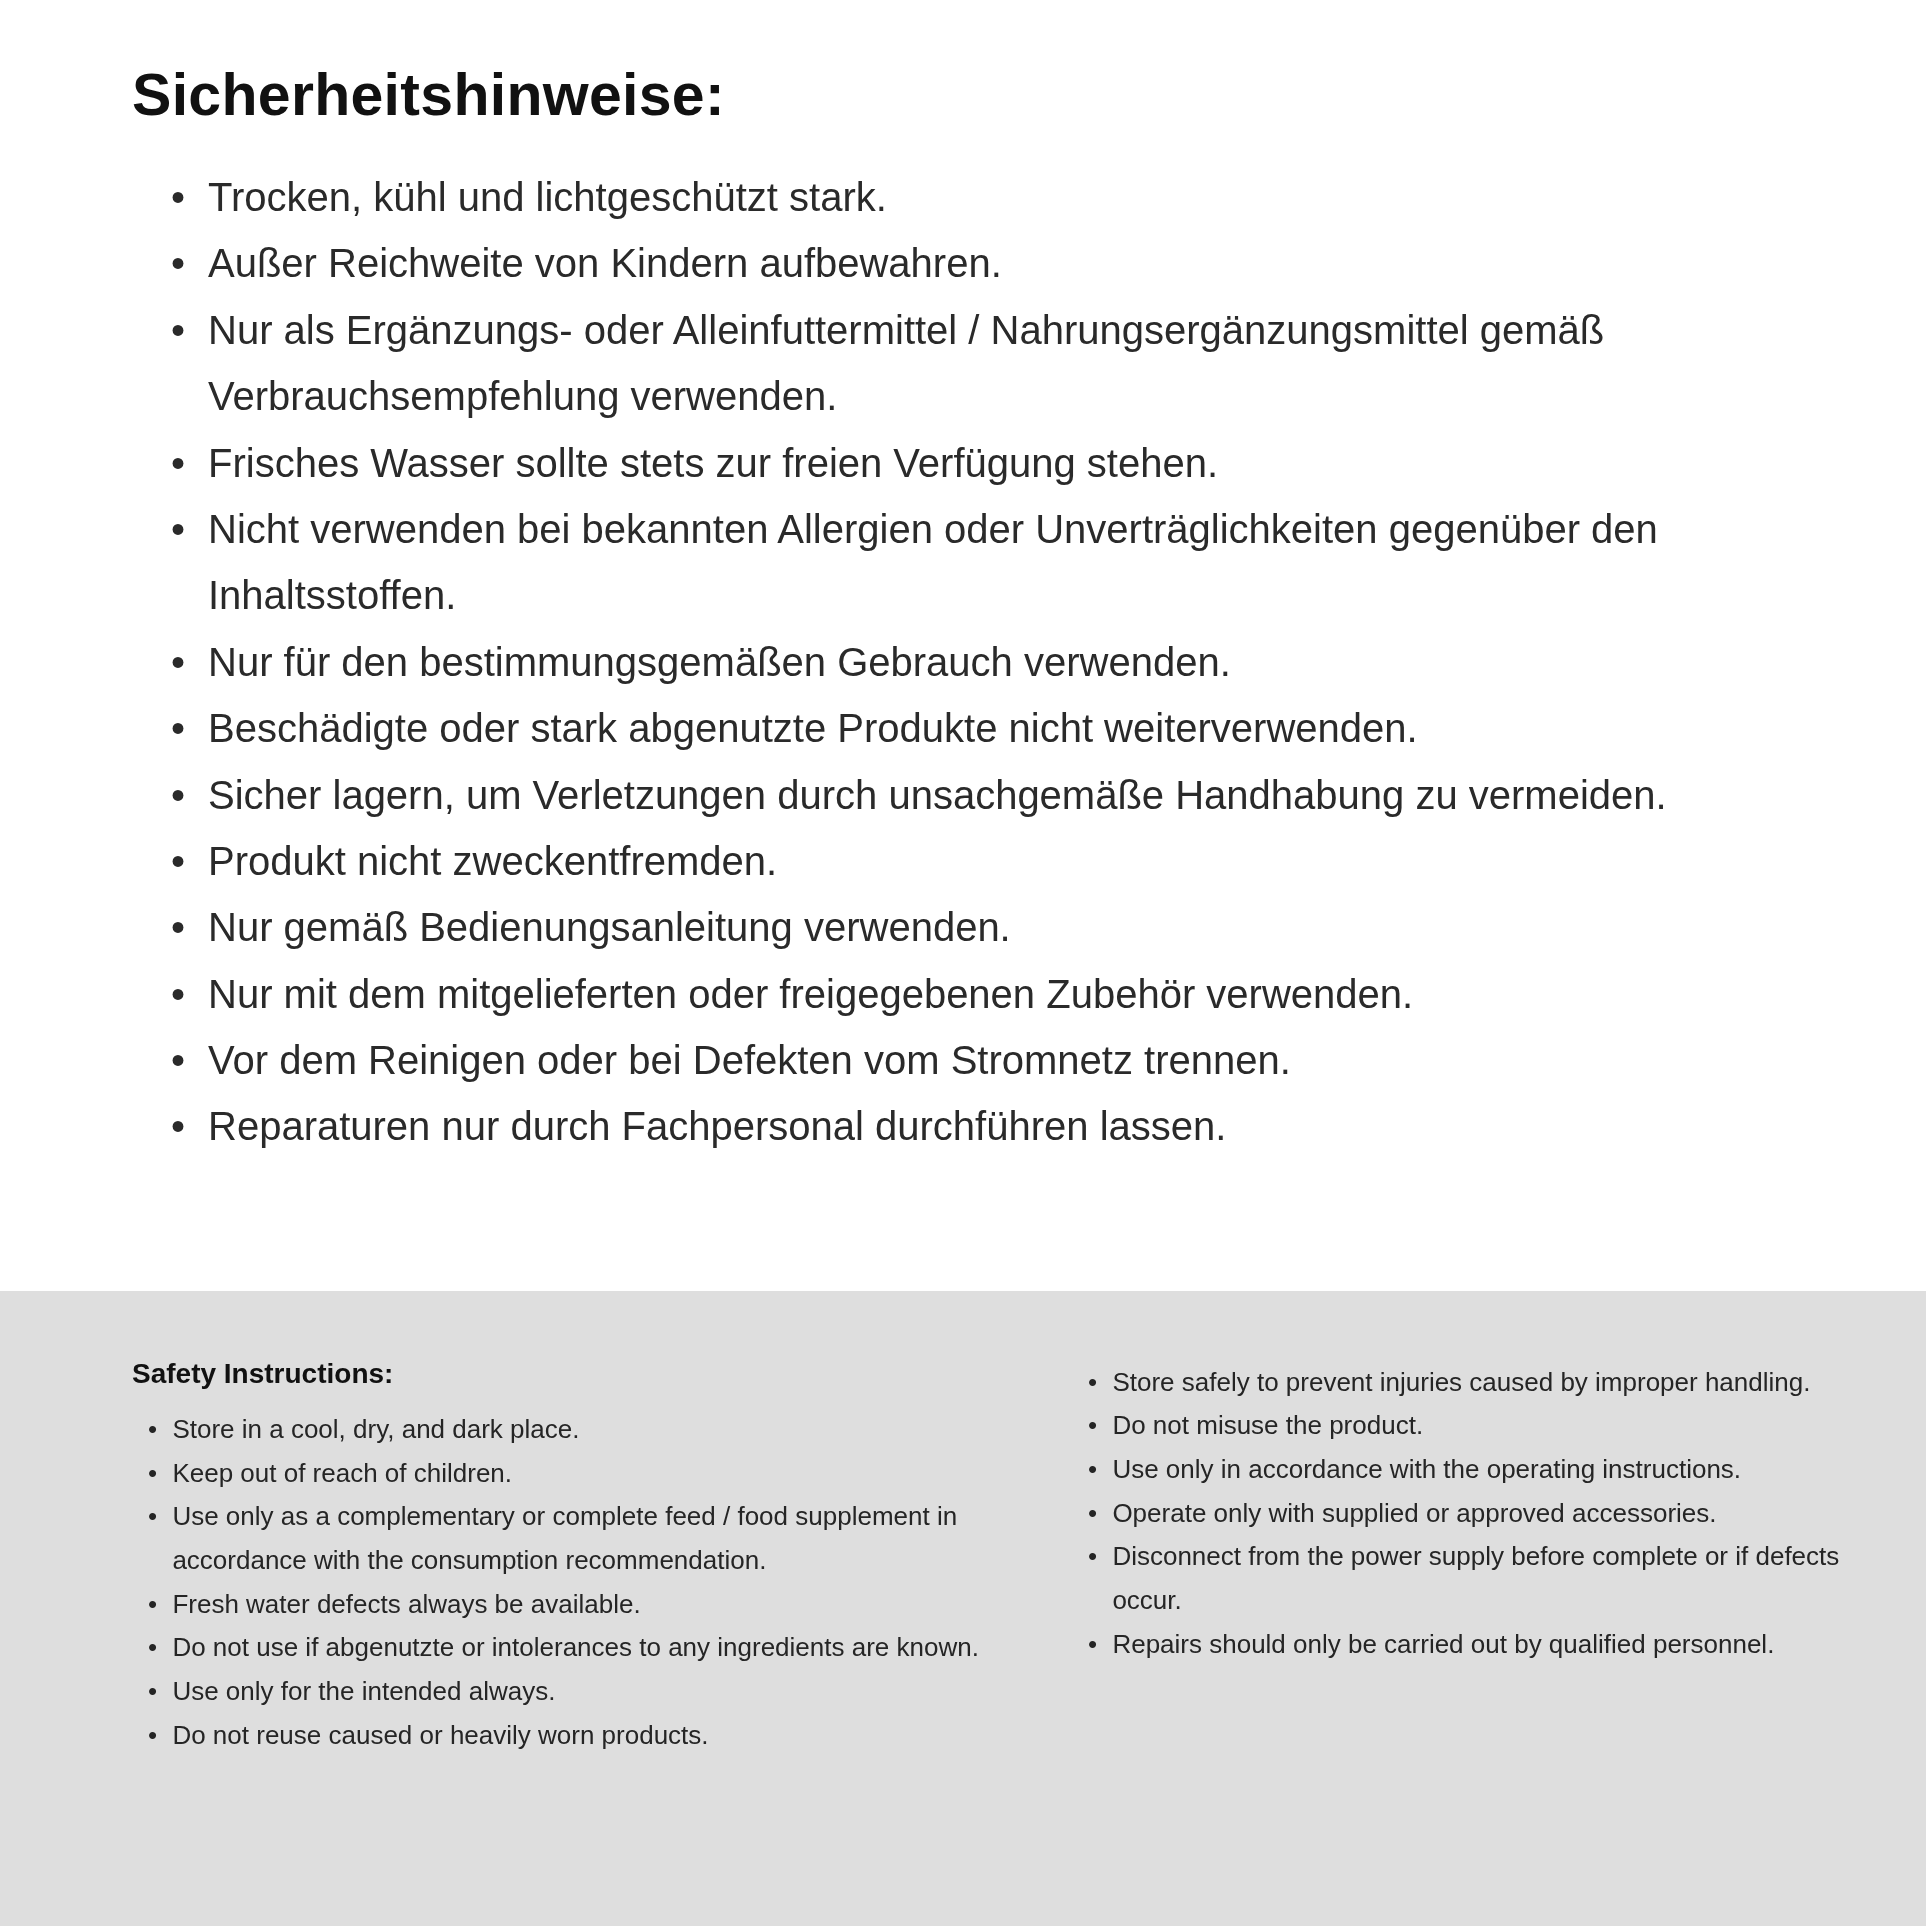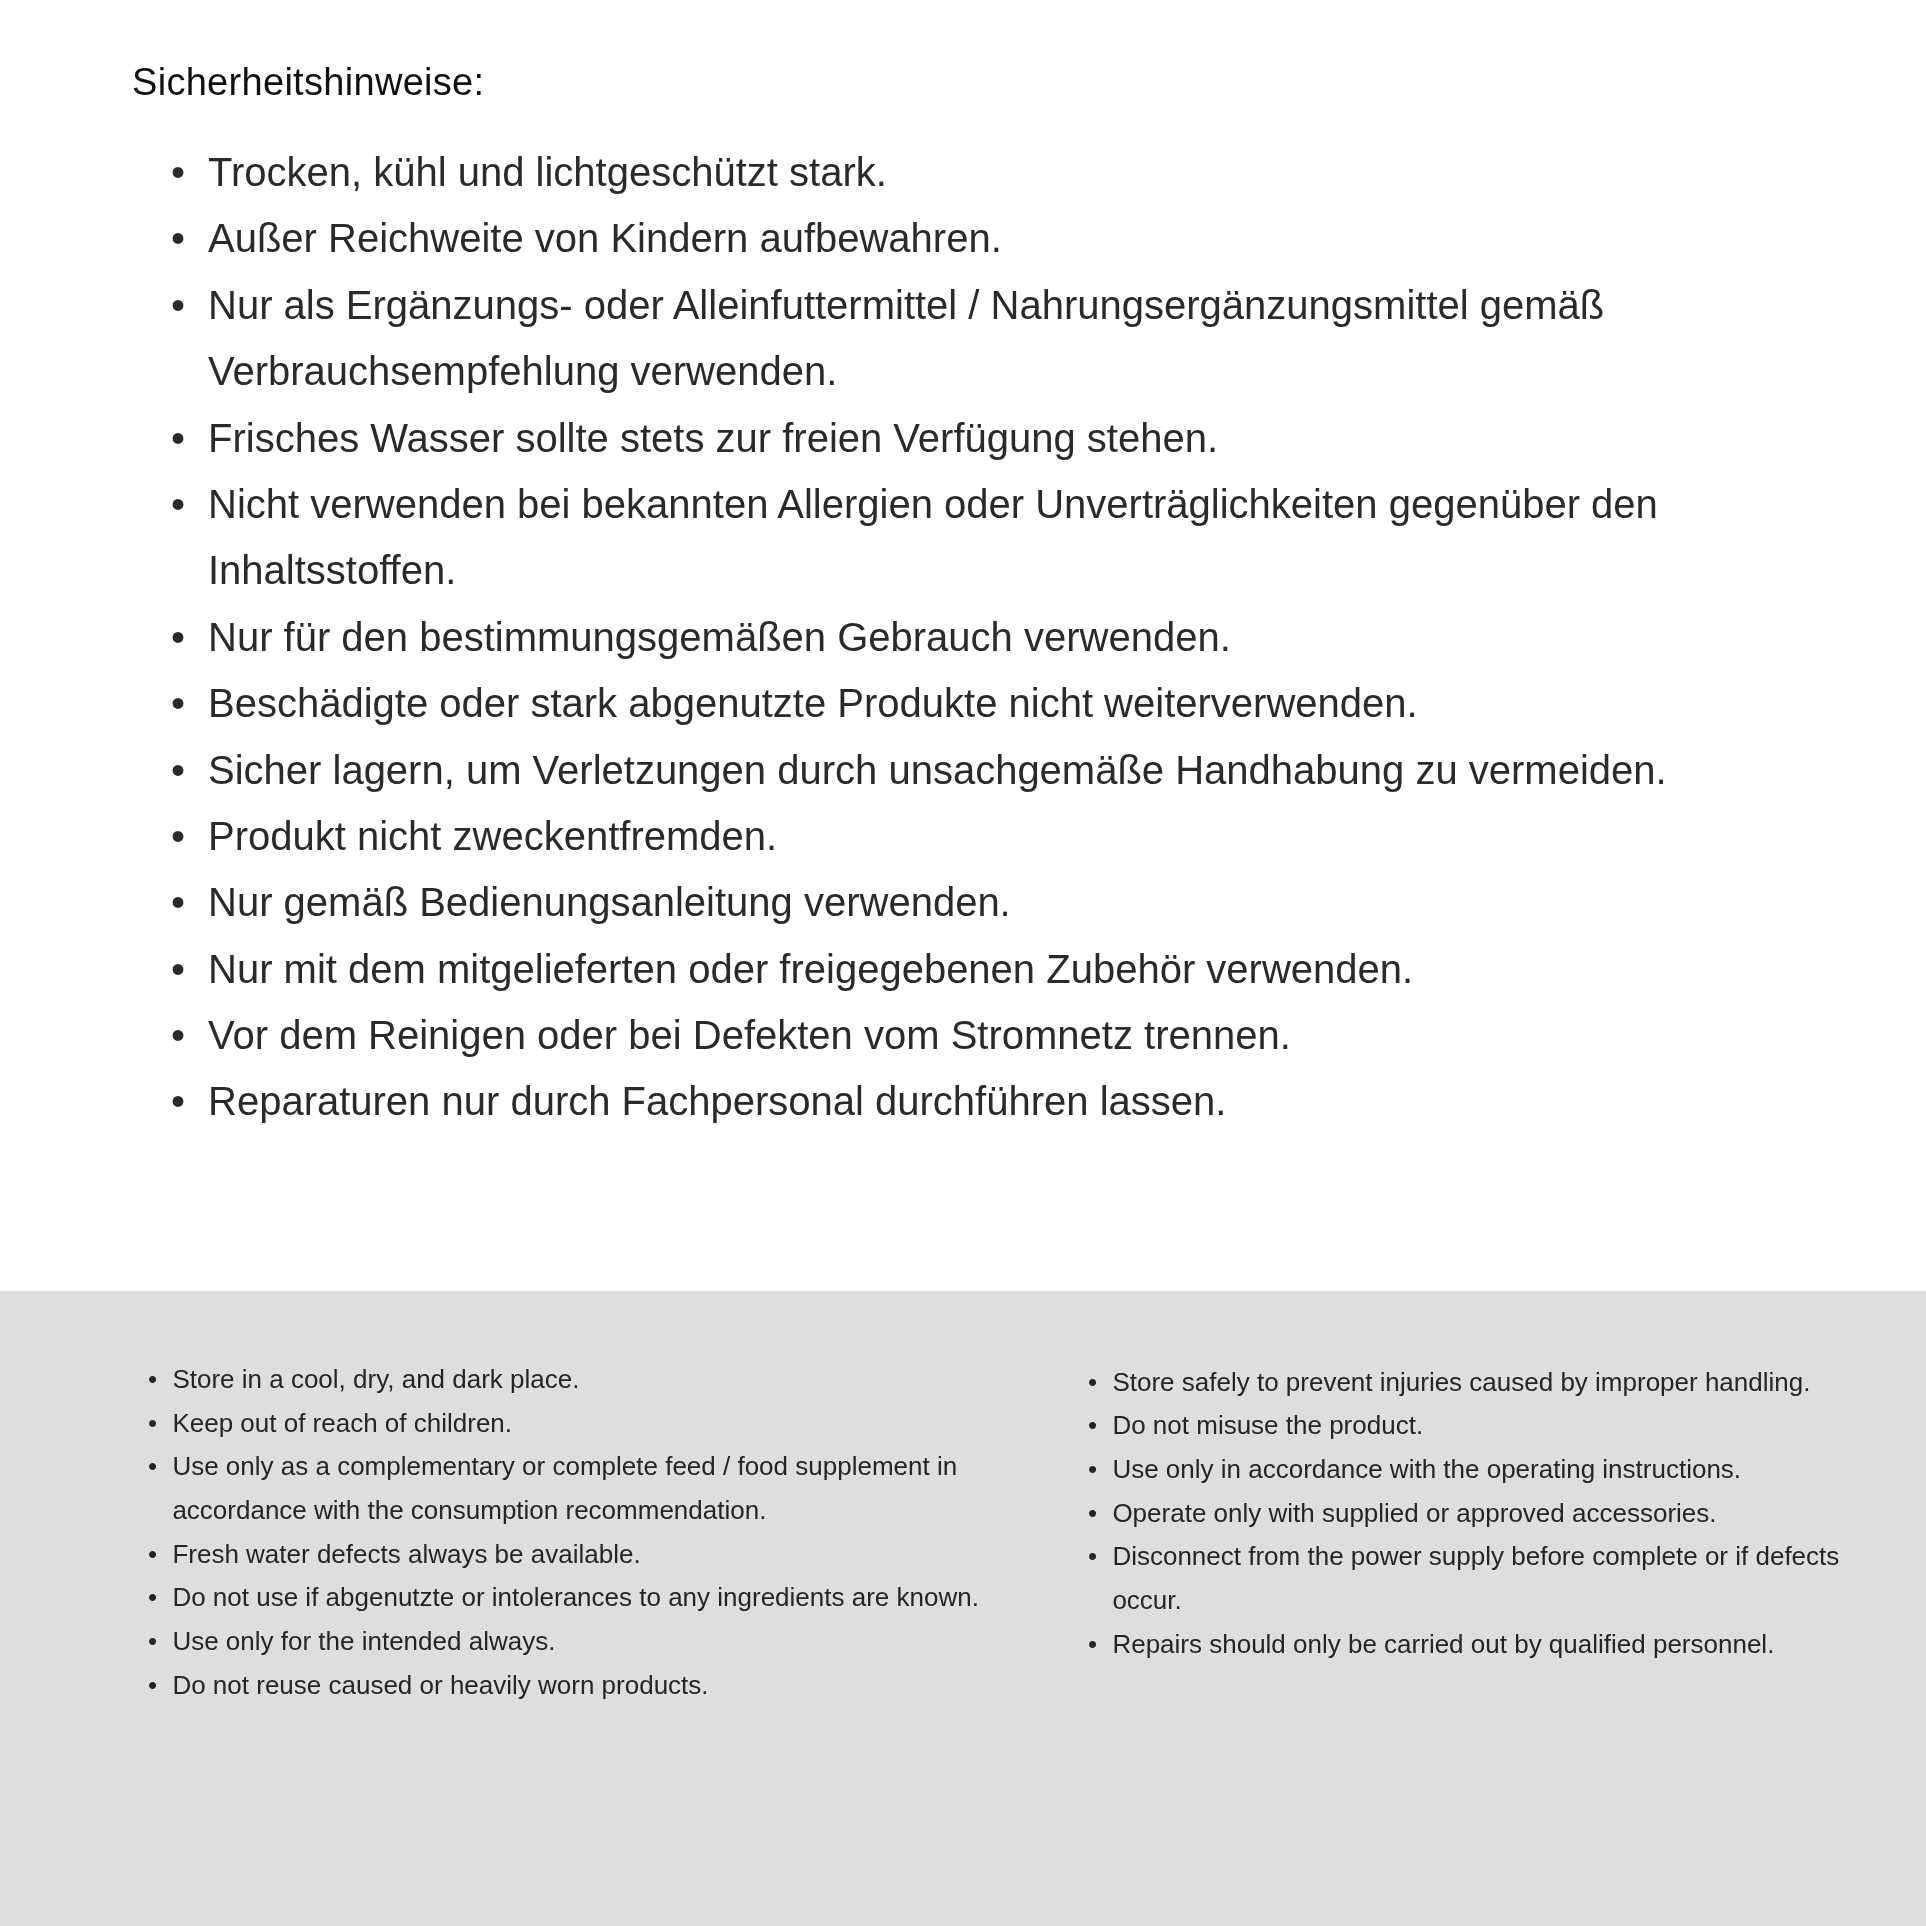--- a/index.html
+++ b/index.html
@@ -23,22 +23,22 @@
   }
 
   
   .section-german {
     background: #ffffff;
     height: 1291px;
     box-sizing: border-box;
     padding: 61px 132px 0 132px;
   }
   .german-title {
-    font-size: 38px;
-    font-weight: 400;
+    font-size: 59px;
+    font-weight: 700;
     color: #111111;
     margin: 0 0 35px 0;
     letter-spacing: 0.3px;
   }
   ul.bullet-list {
     list-style: none;
     margin: 0;
     padding: 0;
   }
   .section-german ul.bullet-list {
@@ -179,20 +179,21 @@
         <li class="bullet-item">
           <span class="bullet-glyph">•</span>
           <span class="bullet-text">Reparaturen nur durch Fachpersonal durchführen lassen.</span>
         </li>
       </ul>
   </div>
 
   <div class="section-english">
 
     <div class="col col-left">
+      <h2 class="english-title">Safety Instructions:</h2>
 
       <ul class="bullet-list">
 
           <li class="bullet-item">
             <span class="bullet-glyph">•</span>
             <span class="bullet-text">Store in a cool, dry, and dark place.</span>
           </li>
 
           <li class="bullet-item">
             <span class="bullet-glyph">•</span>

